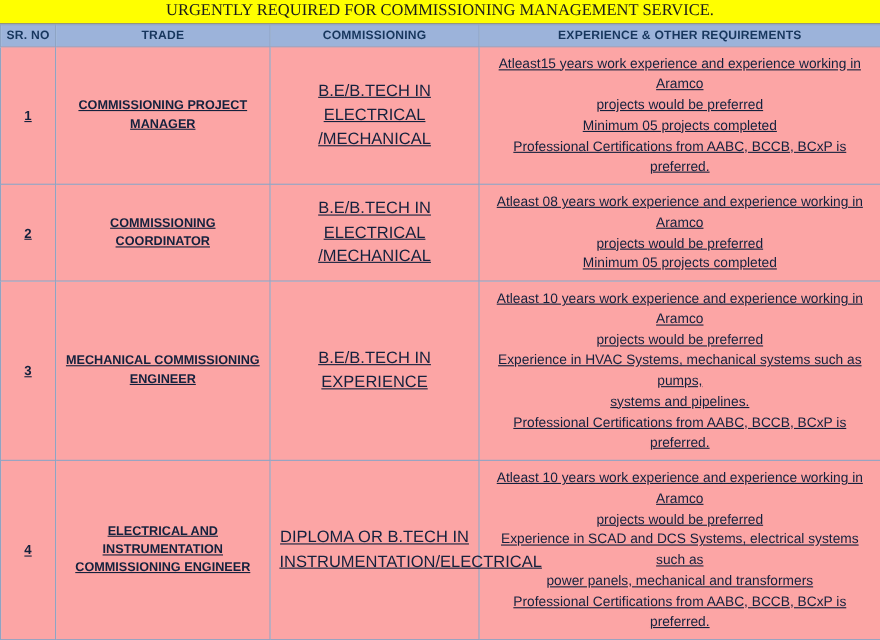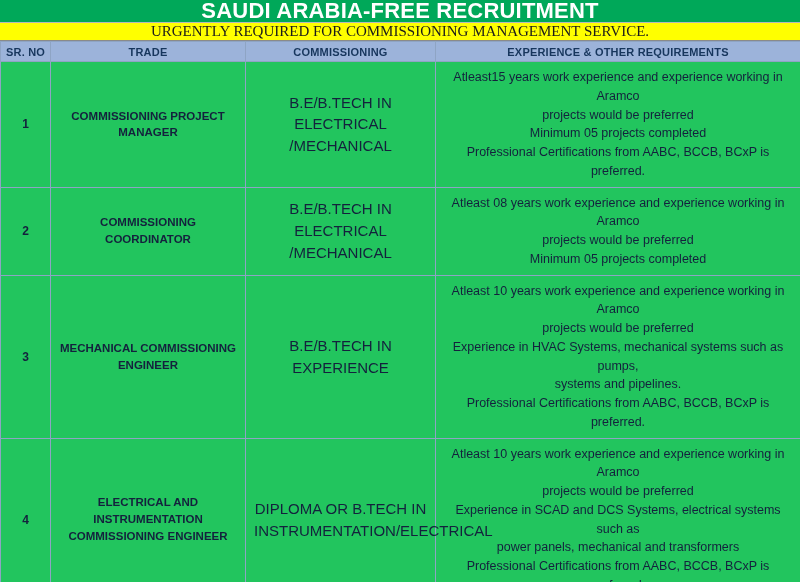--- a/index.html
+++ b/index.html
@@ -74,24 +74,25 @@
     background: #9cb3da;
     color: #17365d;
     font-size: 11px;
     font-weight: bold;
     height: 20px;
     padding: 2px 4px;
     letter-spacing: 0.2px;
     text-align: center;
   }
   .job-table tbody td {
-    background: #22c55e;
+    background: #fca5a5;
     color: #14213d;
     text-align: center;
     padding: 6px 8px;
+    text-decoration: underline;
   }
   .col-srno  { width: 50px; }
   .col-trade { width: 195px; }
   .col-qual  { width: 190px; }
   .col-exp   { width: 365px; }
 
   td.cell-srno {
     font-size: 12px;
     font-weight: bold;
   }
@@ -113,23 +114,20 @@
     color: #1b1b1b;
     text-align: center;
   }
   td.cell-exp .exp-line { display: block; }
 </style>
 </head>
 <body>
 
 <div class="poster">
 
-  <div class="title-banner">
-    <div class="title-text">SAUDI ARABIA-FREE RECRUITMENT</div>
-  </div>
 
   <div class="subtitle-banner">
     <div class="subtitle-text">URGENTLY REQUIRED FOR COMMISSIONING MANAGEMENT SERVICE.</div>
   </div>
 
   <table class="job-table">
     <colgroup>
       <col class="col-srno">
         <col class="col-trade">
         <col class="col-qual">

